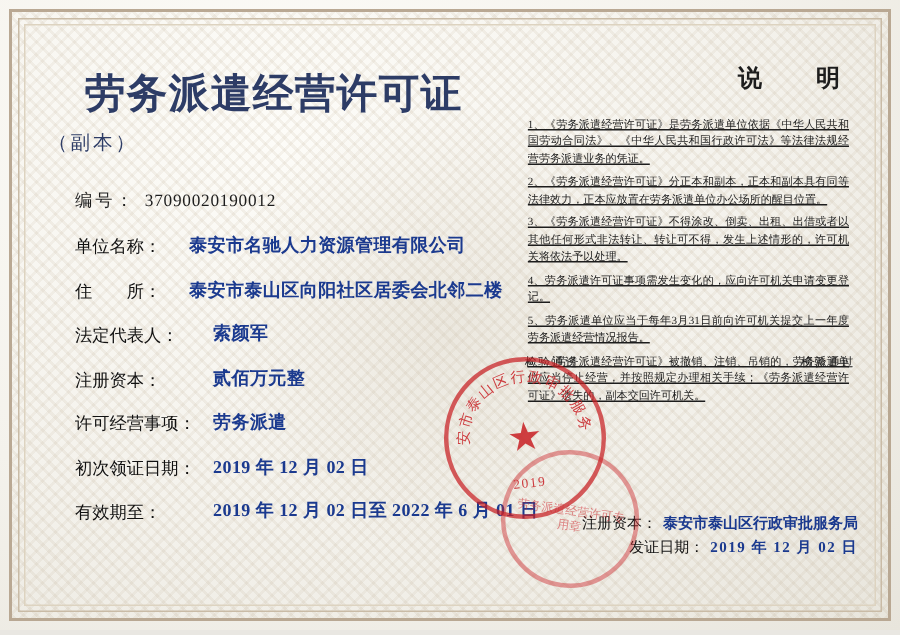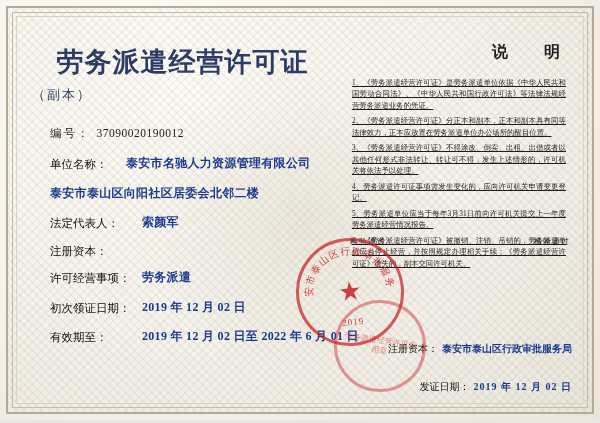--- a/index.html
+++ b/index.html
@@ -159,21 +159,21 @@
     bottom:42px;
     font-size:10px;
     color:#111;
     text-align:right;
     white-space:nowrap;
   }
   .issuer .v{color:#1b3a8f;font-weight:bold;margin-left:4px;}
   .issued{
     position:absolute;
     left:4px;right:6px;
-    bottom:4px;
+    bottom:26px;
     font-size:10px;
     color:#111;
     text-align:right;
     white-space:nowrap;
   }
   .issued .v{color:#1b3a8f;font-weight:bold;margin-left:4px;letter-spacing:1px;}
 
   
   .seal{
     position:absolute;
@@ -239,28 +239,30 @@
       <div class="num-row">
         <span class="label">编号：</span><span class="val">37090020190012</span>
       </div>
 
       <div class="fields">
         <div class="frow">
           <div class="fl">单位名称：</div>
           <div class="fv">泰安市名驰人力资源管理有限公司</div>
         </div>
         <div class="frow">
+          <div class="fl">住　　所：</div>
           <div class="fv">泰安市泰山区向阳社区居委会北邻二楼</div>
         </div>
         <div class="frow wide">
           <div class="fl">法定代表人：</div>
           <div class="fv">索颜军</div>
         </div>
         <div class="frow wide">
           <div class="fl">注册资本：</div>
+          <div class="fv">贰佰万元整</div>
         </div>
         <div class="frow wide">
           <div class="fl">许可经营事项：</div>
           <div class="fv">劳务派遣</div>
         </div>
         <div class="frow wide">
           <div class="fl">初次领证日期：</div>
           <div class="fv">2019 年 12 月 02 日</div>
         </div>
         <div class="frow wide">

